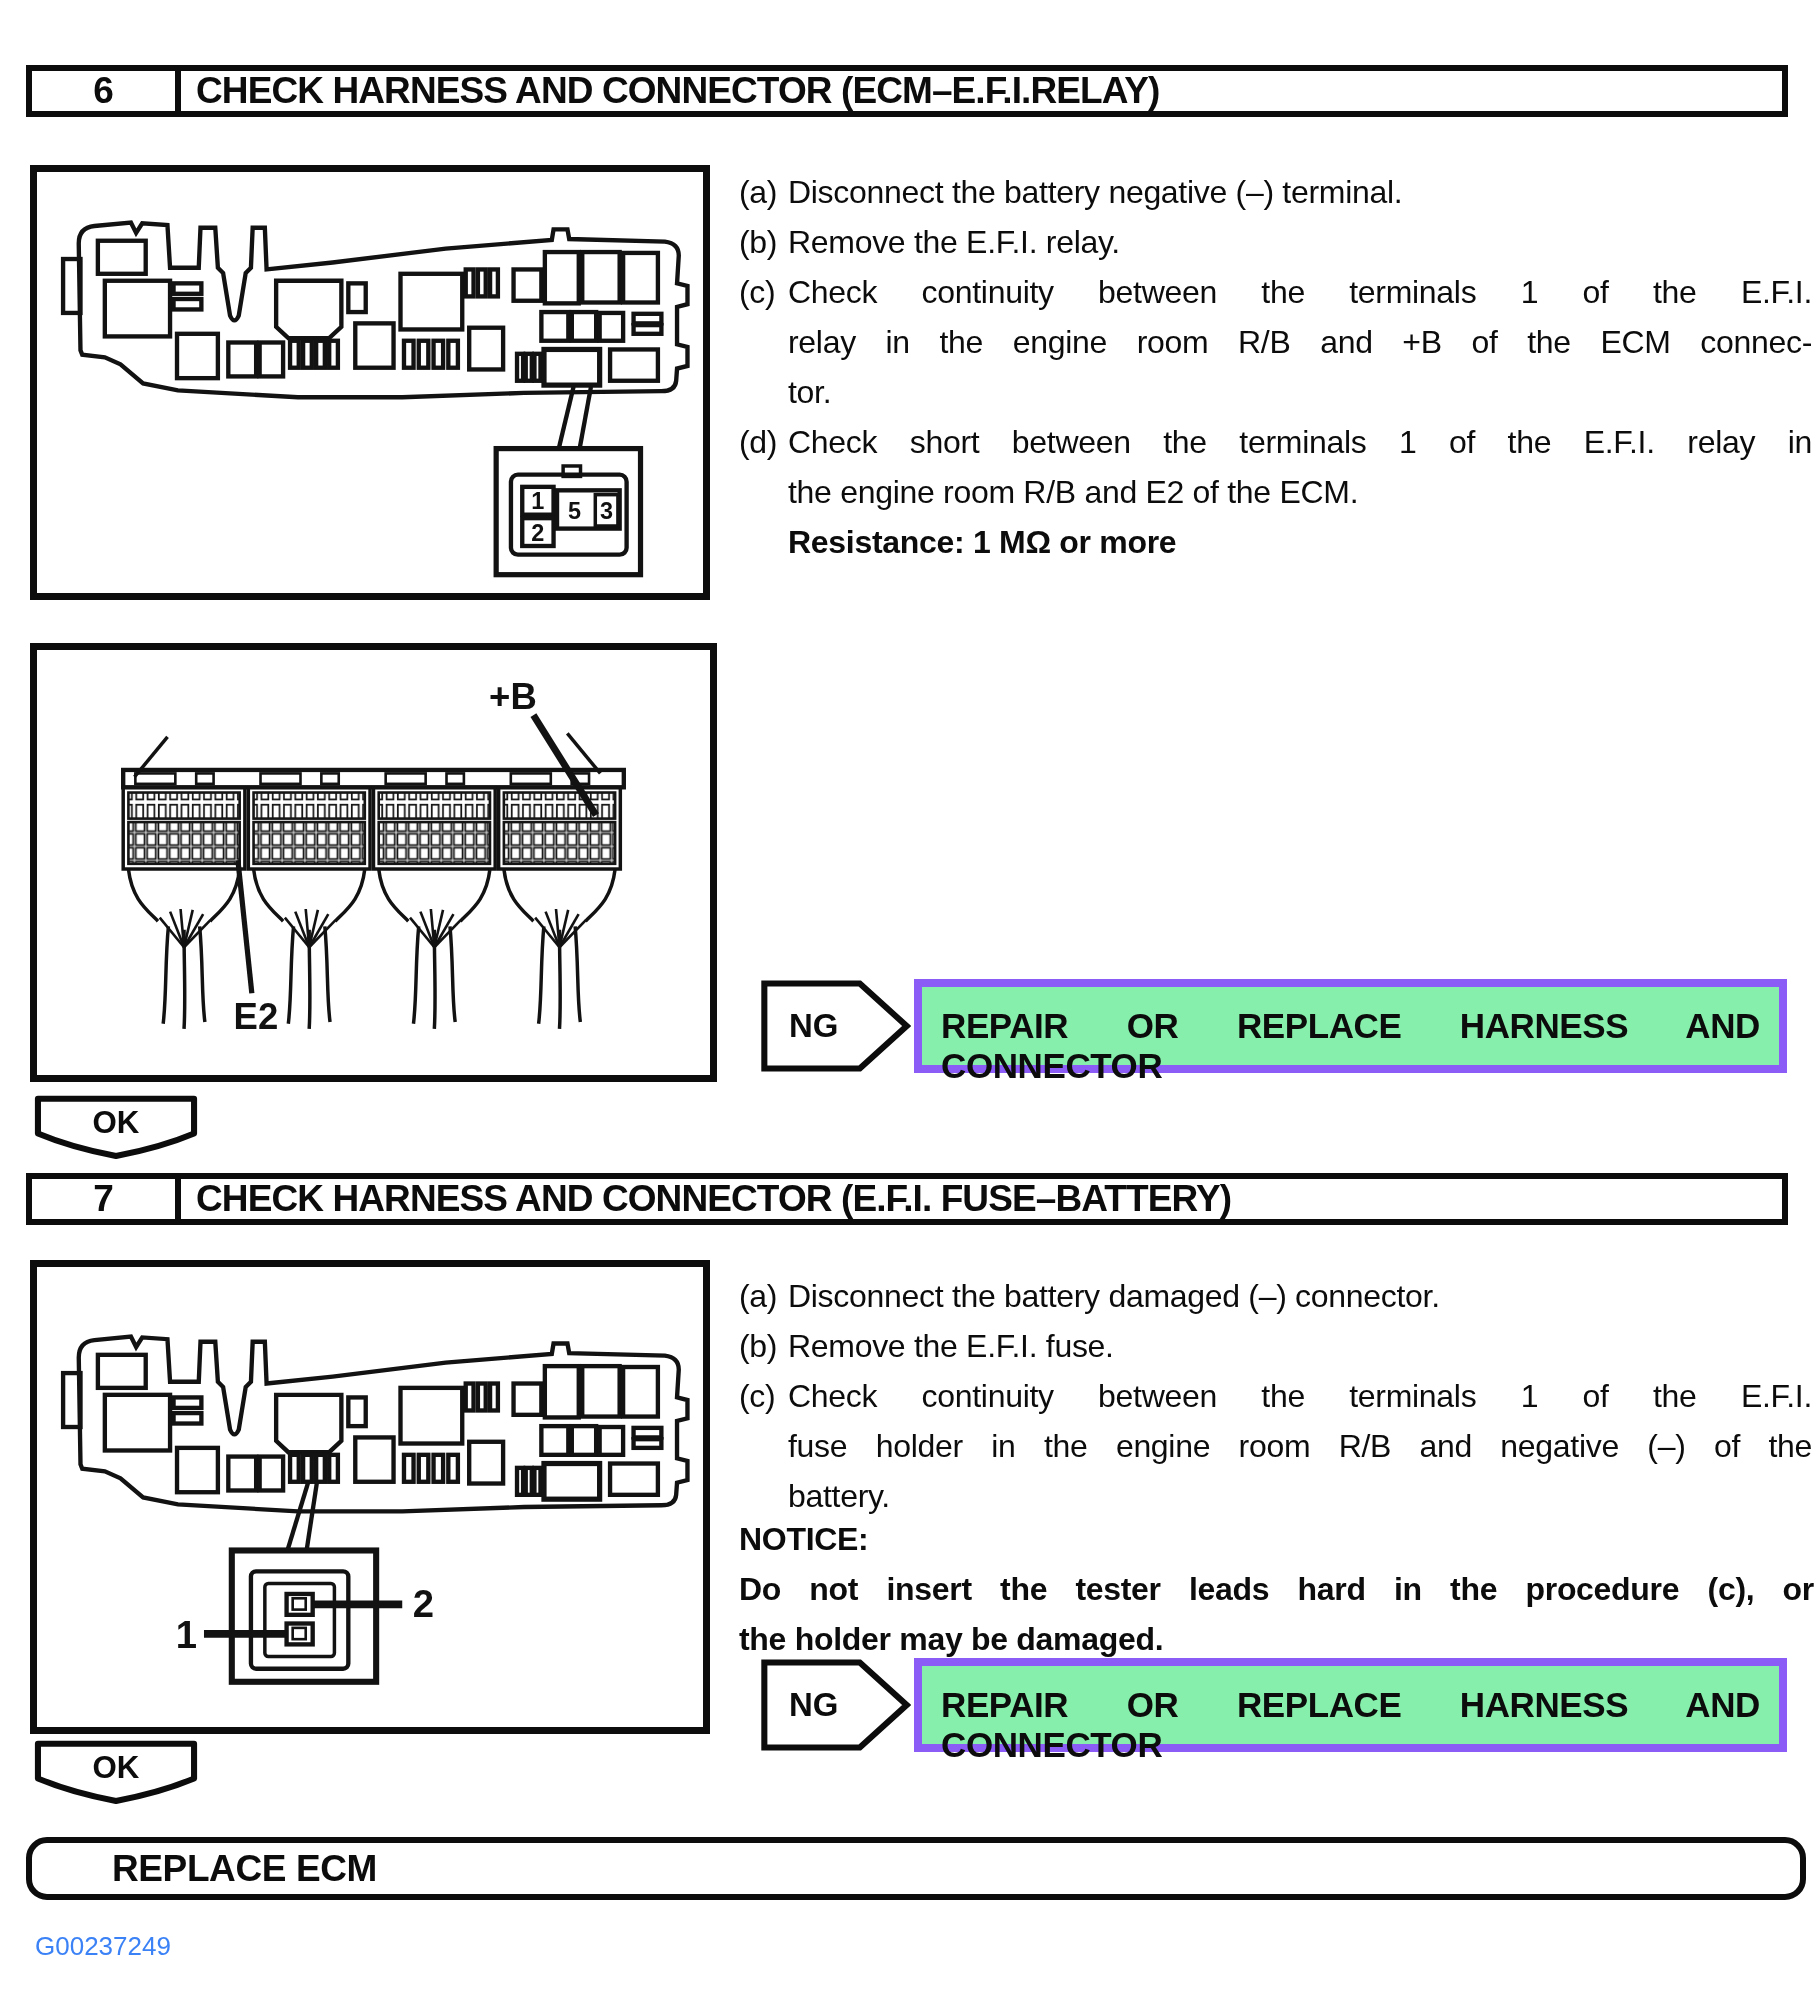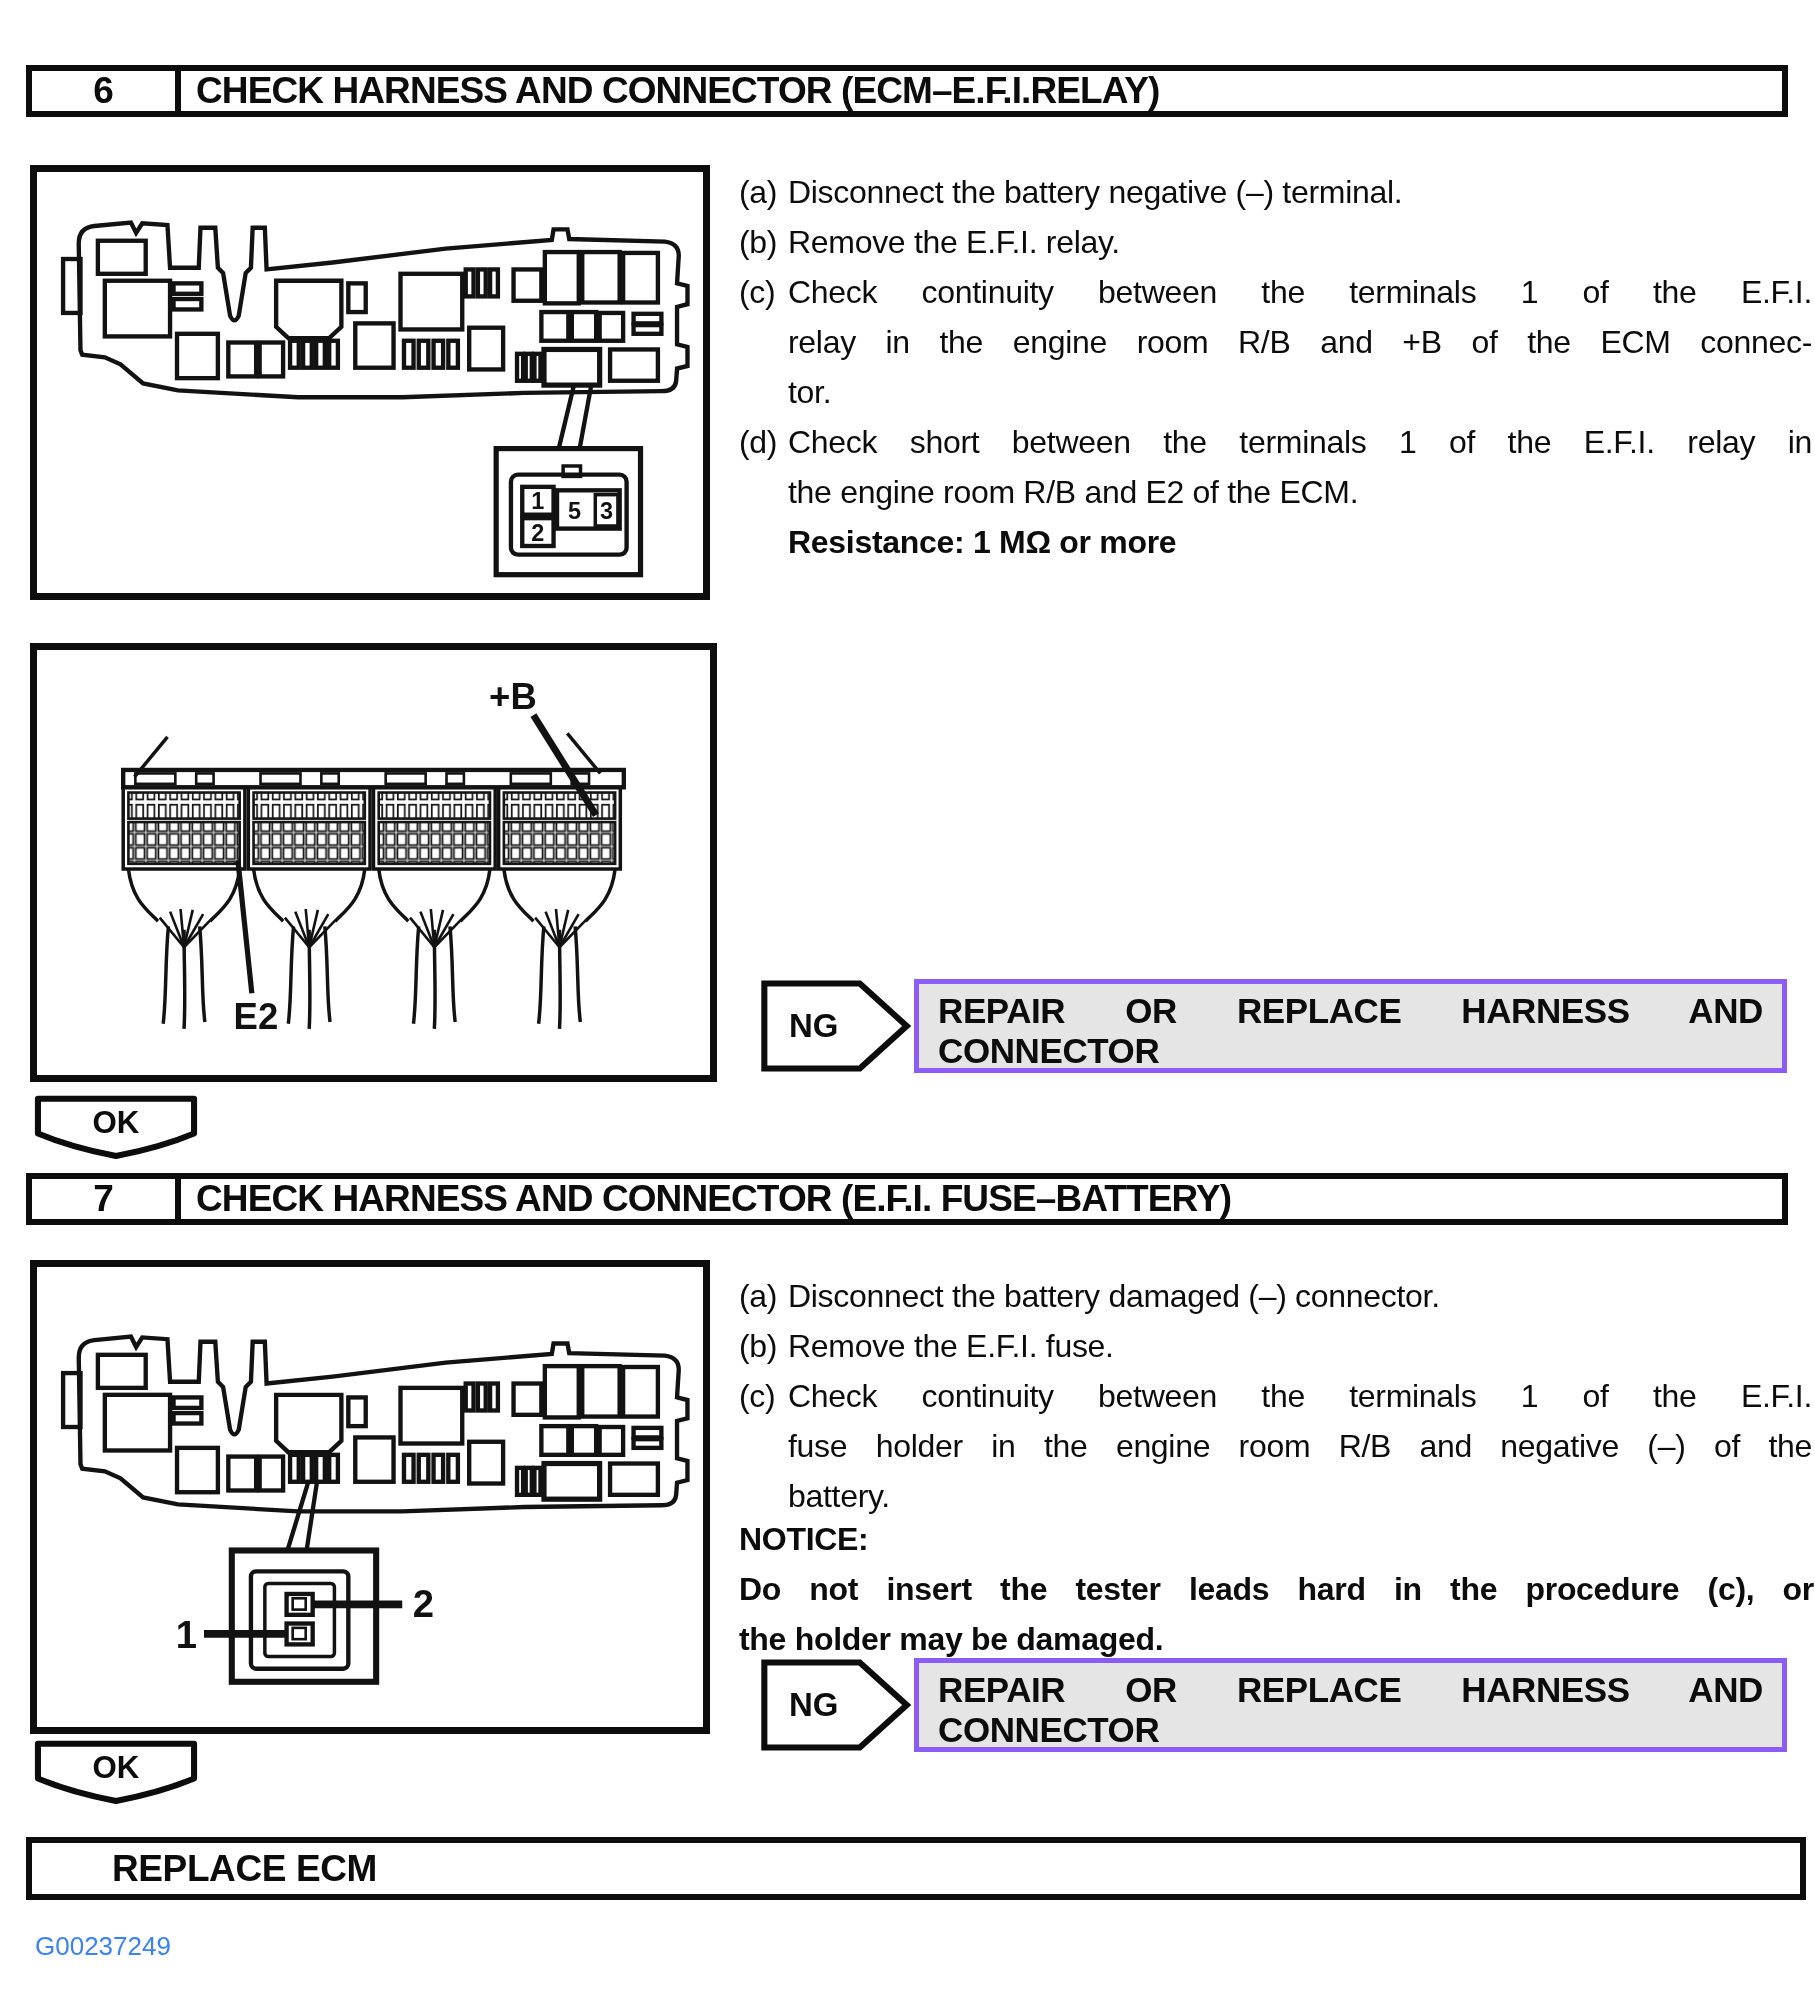--- a/index.html
+++ b/index.html
@@ -19,21 +19,21 @@
   .slabel{width:49px;flex:0 0 49px;}
   .stext{flex:1;}
   .ln{height:50px;line-height:50px;white-space:nowrap;}
   .wrapln{height:50px;line-height:50px;}
   .jline{white-space:normal;text-align:justify;text-align-last:justify;}
   .spec{font-weight:bold;}
   .slabel .ln{white-space:nowrap;}
   
   .notice{font-size:32px;font-weight:bold;letter-spacing:-0.3px;}
   
-  .ngbox{border:5px solid #8b5cf6;box-sizing:border-box;padding:7px 19px 0 19px;background:#e5e5e5;}
+  .ngbox{border:8px solid #8b5cf6;box-sizing:border-box;padding:19px 19px 0 19px;background:#86efac;}
   .ngbox .aline{font-weight:bold;font-size:35px;height:40px;line-height:40px;letter-spacing:-0.4px;}
   .ngbox .aline.j{text-align:justify;text-align-last:justify;}
   
   .finalbox{border:6px solid #0c0c0c;box-sizing:border-box;display:flex;align-items:center;
             padding-left:80px;font-weight:bold;font-size:37px;letter-spacing:-0.4px;background:#fff;}
   .gcode{font-size:26px;color:#3b82f6;}
   
   svg{display:block;}
   .ink{stroke:#121212;fill:none;}
   .figtext{font-family:"Liberation Sans",sans-serif;font-weight:bold;fill:#111;}
@@ -289,20 +289,20 @@
   <div class="abs ngbox" style="left:914px;top:1658px;width:873px;height:94px;">
     <div class="aline j">REPAIR OR REPLACE HARNESS AND</div>
     <div class="aline">CONNECTOR</div>
   </div>
 
   <svg class="abs" style="left:31px;top:1740px;" width="170" height="70" viewBox="0 0 196 80">
     <path d="M 8,4 L 188,4 L 188,44 Q 150,60 98,70 Q 46,60 8,44 Z" fill="#fff" stroke="#0c0c0c" stroke-width="7" stroke-linejoin="round"></path>
     <text class="badge-label" font-size="36" text-anchor="middle" x="98" y="44">OK</text>
   </svg>
 
-  <div class="abs finalbox" style="left:26px;top:1837px;width:1780px;height:63px;">
+  <div class="abs finalbox" style="left:26px;top:1837px;width:1780px;height:63px;border-radius:21px;">
     <span>REPLACE ECM</span>
   </div>
 
   <div class="abs gcode" style="left:35px;top:1931px;">G00237249</div>
 
 </div>
 
 
 </body></html>

